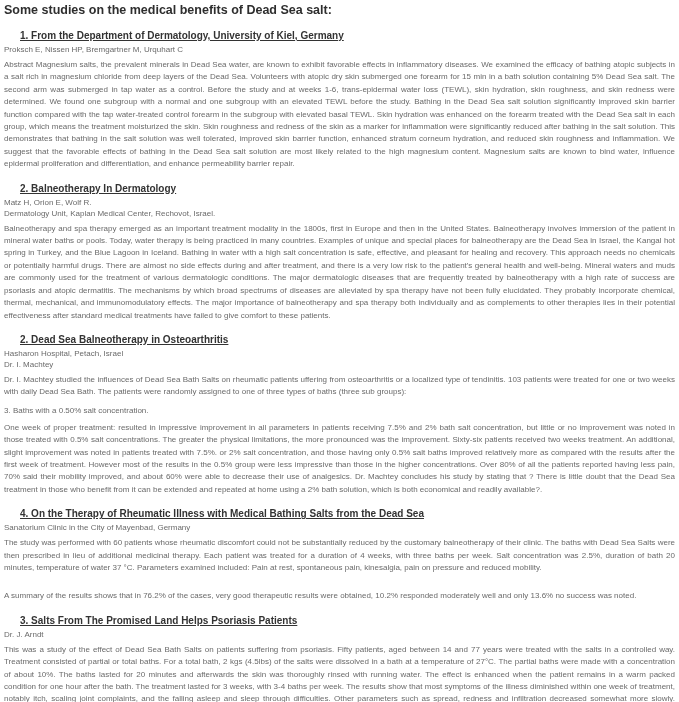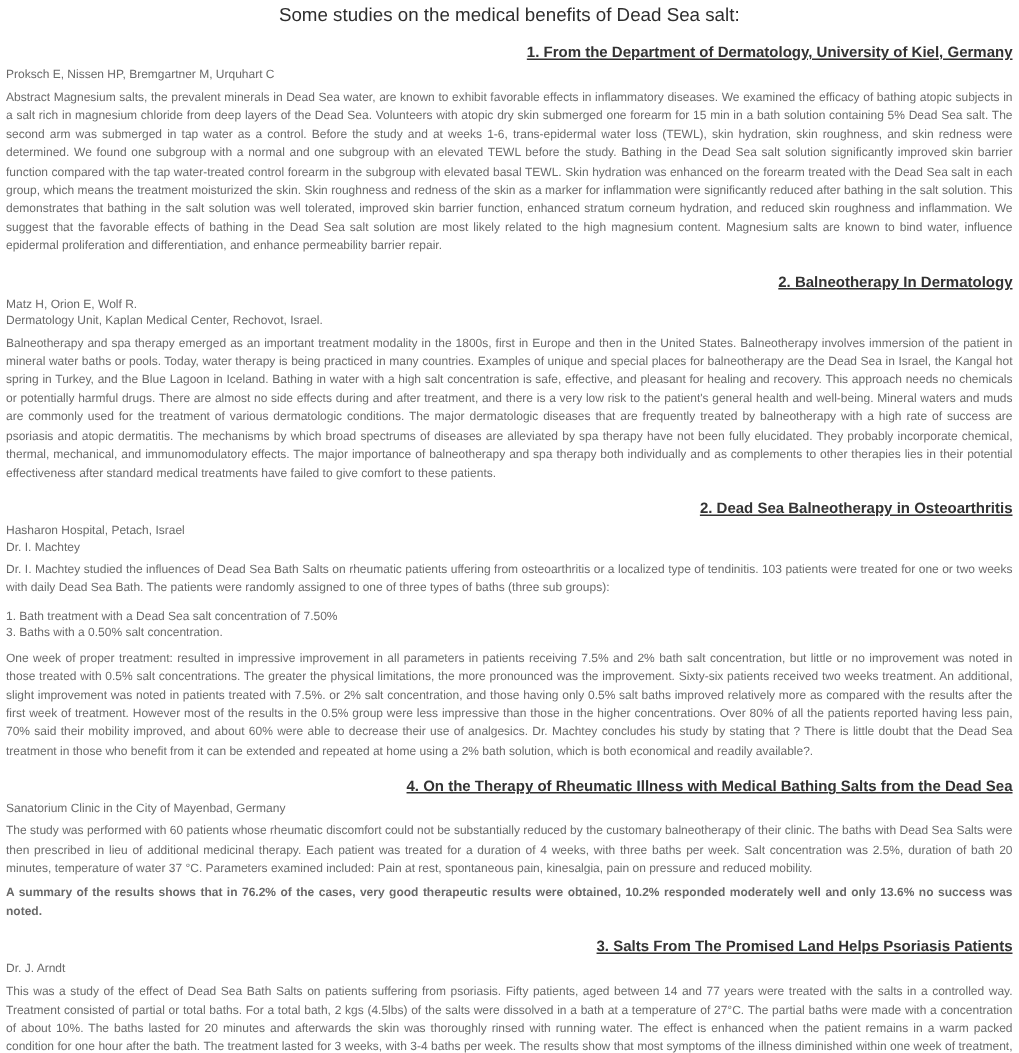--- a/index.html
+++ b/index.html
@@ -4,37 +4,37 @@
 <style>
   html, body { margin: 0; padding: 0; background: #ffffff; }
   body {
     width: 679px; height: 702px; overflow: hidden;
     font-family: "Liberation Sans", sans-serif;
     color: #6a6a6a;
     -webkit-font-smoothing: antialiased;
   }
   .doc { padding: 3px 4px 0 4px; }
   .page-title {
-    font-size: 12.5px; font-weight: normal; color: #2e2e2e;
-    margin: 0 0 13px 0; line-height: 14px; text-align: center;
+    font-size: 12.5px; font-weight: bold; color: #2e2e2e;
+    margin: 0 0 13px 0; line-height: 14px;
   }
   .section { margin: 0 0 12px 0; }
   .section-heading {
     font-size: 10px; font-weight: bold; color: #333333;
     text-decoration: underline;
-    margin: 0 0 2px 16px; line-height: 12px; text-align: right;
+    margin: 0 0 2px 16px; line-height: 12px;
   }
   .meta-line {
     font-size: 8px; line-height: 11px; margin: 0; color: #6a6a6a;
   }
   .body-para {
     font-size: 8px; line-height: 12.4px; margin: 4px 0 0 0;
     text-align: justify; color: #6a6a6a;
   }
-  .body-para.continued { margin-top: 4px; font-weight: bold; }
+  .body-para.continued { margin-top: 16px; }
   .list-block { margin: 6px 0 0 0; }
   .list-line {
     font-size: 8px; line-height: 11px; margin: 0; color: #6a6a6a;
   }
 </style>
 </head>
 <body>
 
 <div class="doc">
 
@@ -52,21 +52,20 @@
     <p class="meta-line">Dermatology Unit, Kaplan Medical Center, Rechovot, Israel.</p>
     <p class="body-para">Balneotherapy and spa therapy emerged as an important treatment modality in the 1800s, first in Europe and then in the United States. Balneotherapy involves immersion of the patient in mineral water baths or pools. Today, water therapy is being practiced in many countries. Examples of unique and special places for balneotherapy are the Dead Sea in Israel, the Kangal hot spring in Turkey, and the Blue Lagoon in Iceland. Bathing in water with a high salt concentration is safe, effective, and pleasant for healing and recovery. This approach needs no chemicals or potentially harmful drugs. There are almost no side effects during and after treatment, and there is a very low risk to the patient's general health and well-being. Mineral waters and muds are commonly used for the treatment of various dermatologic conditions. The major dermatologic diseases that are frequently treated by balneotherapy with a high rate of success are psoriasis and atopic dermatitis. The mechanisms by which broad spectrums of diseases are alleviated by spa therapy have not been fully elucidated. They probably incorporate chemical, thermal, mechanical, and immunomodulatory effects. The major importance of balneotherapy and spa therapy both individually and as complements to other therapies lies in their potential effectiveness after standard medical treatments have failed to give comfort to these patients.</p>
   </div>
 
   <div class="section">
     <h2 class="section-heading">2. Dead Sea Balneotherapy in Osteoarthritis</h2>
     <p class="meta-line">Hasharon Hospital, Petach, Israel</p>
     <p class="meta-line">Dr. I. Machtey</p>
     <p class="body-para">Dr. I. Machtey studied the influences of Dead Sea Bath Salts on rheumatic patients uffering from osteoarthritis or a localized type of tendinitis. 103 patients were treated for one or two weeks with daily Dead Sea Bath. The patients were randomly assigned to one of three types of baths (three sub groups):</p>
     <div class="list-block">
-      <p class="list-line">1. Bath treatment with a Dead Sea salt concentration of 7.50%</p>
       <p class="list-line">3. Baths with a 0.50% salt concentration.</p>
     </div>
     <p class="body-para" style="margin-top:6px;">One week of proper treatment: resulted in impressive improvement in all parameters in patients receiving 7.5% and 2% bath salt concentration, but little or no improvement was noted in those treated with 0.5% salt concentrations. The greater the physical limitations, the more pronounced was the improvement. Sixty-six patients received two weeks treatment. An additional, slight improvement was noted in patients treated with 7.5%. or 2% salt concentration, and those having only 0.5% salt baths improved relatively more as compared with the results after the first week of treatment. However most of the results in the 0.5% group were less impressive than those in the higher concentrations. Over 80% of all the patients reported having less pain, 70% said their mobility improved, and about 60% were able to decrease their use of analgesics. Dr. Machtey concludes his study by stating that ? There is little doubt that the Dead Sea treatment in those who benefit from it can be extended and repeated at home using a 2% bath solution, which is both economical and readily available?.</p>
   </div>
 
   <div class="section">
     <h2 class="section-heading">4. On the Therapy of Rheumatic Illness with Medical Bathing Salts from the Dead Sea</h2>
     <p class="meta-line">Sanatorium Clinic in the City of Mayenbad, Germany</p>
     <p class="body-para">The study was performed with 60 patients whose rheumatic discomfort could not be substantially reduced by the customary balneotherapy of their clinic. The baths with Dead Sea Salts were then prescribed in lieu of additional medicinal therapy. Each patient was treated for a duration of 4 weeks, with three baths per week. Salt concentration was 2.5%, duration of bath 20 minutes, temperature of water 37 °C. Parameters examined included: Pain at rest, spontaneous pain, kinesalgia, pain on pressure and reduced mobility.</p>
     <p class="body-para continued">A summary of the results shows that in 76.2% of the cases, very good therapeutic results were obtained, 10.2% responded moderately well and only 13.6% no success was noted.</p>

